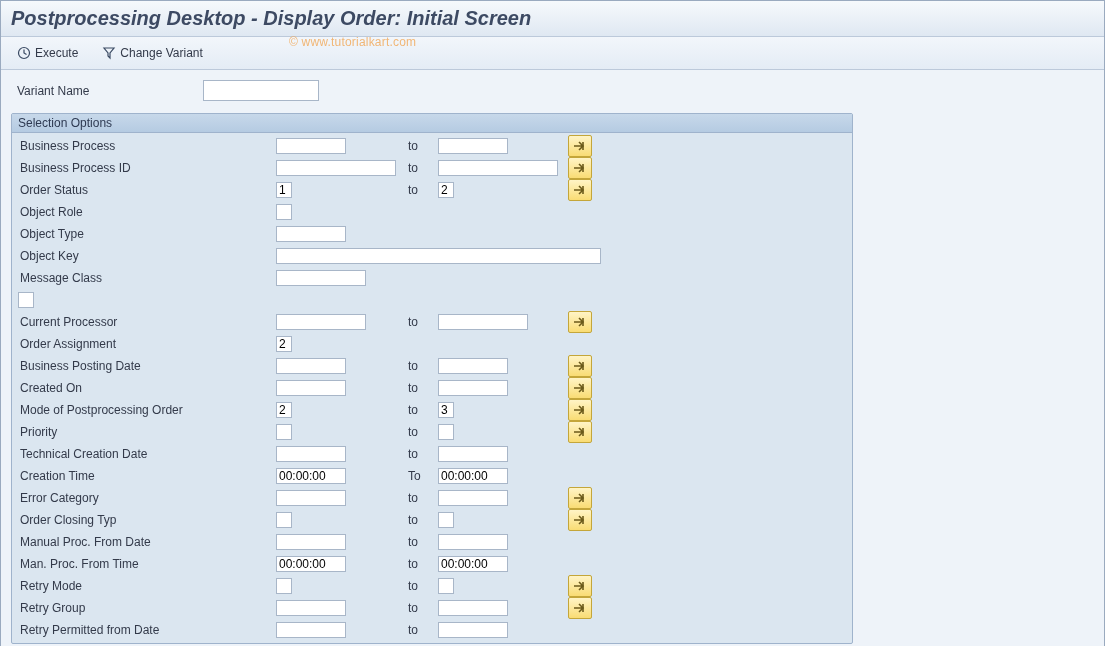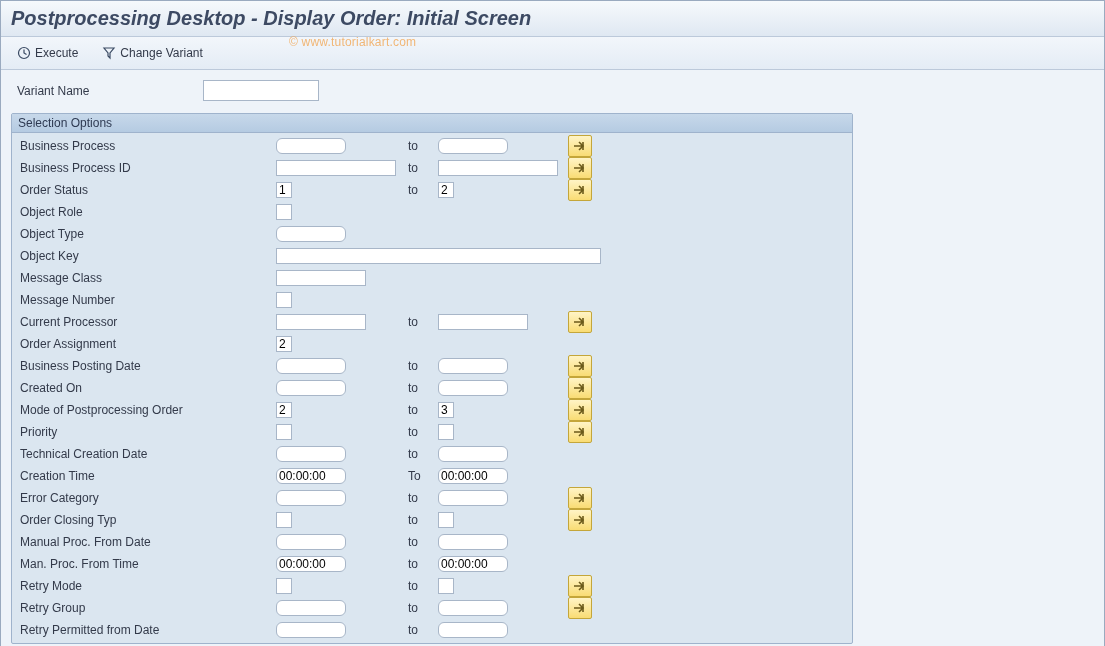--- a/index.html
+++ b/index.html
@@ -132,21 +132,21 @@
   input.fld {
     height: 16px;
     border: 1px solid #a8b6c8;
     background: #fff;
     font-family: inherit;
     font-size: 12px;
     padding: 0 2px;
     box-sizing: border-box;
   }
   .w-tiny   { width: 16px; }
-  .w-short  { width: 70px; border-radius: 6px; }
+  .w-short  { width: 70px; }
   .w-med    { width: 90px; }
   .w-long   { width: 120px; }
   .w-xlong  { width: 325px; }
   .arrow-btn {
     width: 22px;
     height: 20px;
     background: linear-gradient(#fff4c6, #f9dc74);
     border: 1px solid #c4a63a;
     border-radius: 2px;
     display:flex;
@@ -262,21 +262,20 @@
             <span class="c-arrow"></span>
           </div>
           <div class="row">
             <span class="lbl">Message Class</span>
             <span class="c-from"><input class="fld w-med" style=""></span>
             <span class="c-to-lbl"></span>
             <span class="c-to"></span>
             <span class="c-arrow"></span>
           </div>
           <div class="row">
-            <span class="lbl">Message Number</span>
             <span class="c-from"><input class="fld w-tiny" style=""></span>
             <span class="c-to-lbl"></span>
             <span class="c-to"></span>
             <span class="c-arrow"></span>
           </div>
           <div class="row">
             <span class="lbl">Current Processor</span>
             <span class="c-from"><input class="fld w-med" style=""></span>
             <span class="c-to-lbl">to</span>
             <span class="c-to"><input class="fld w-med" style=""></span>

